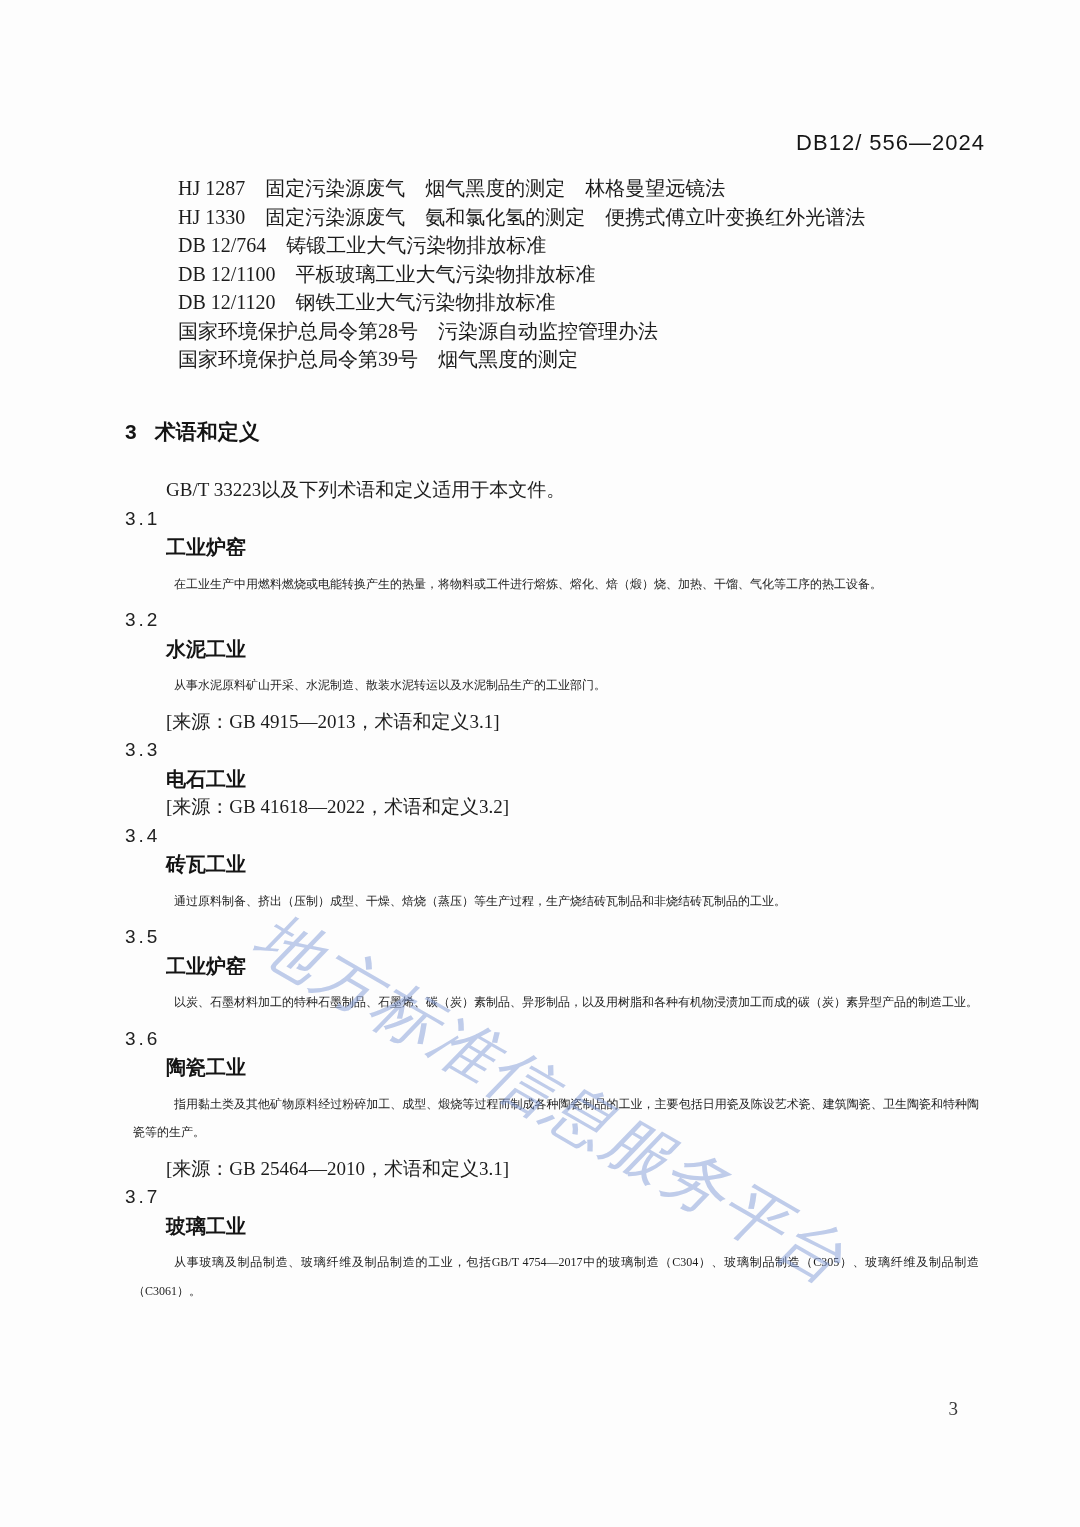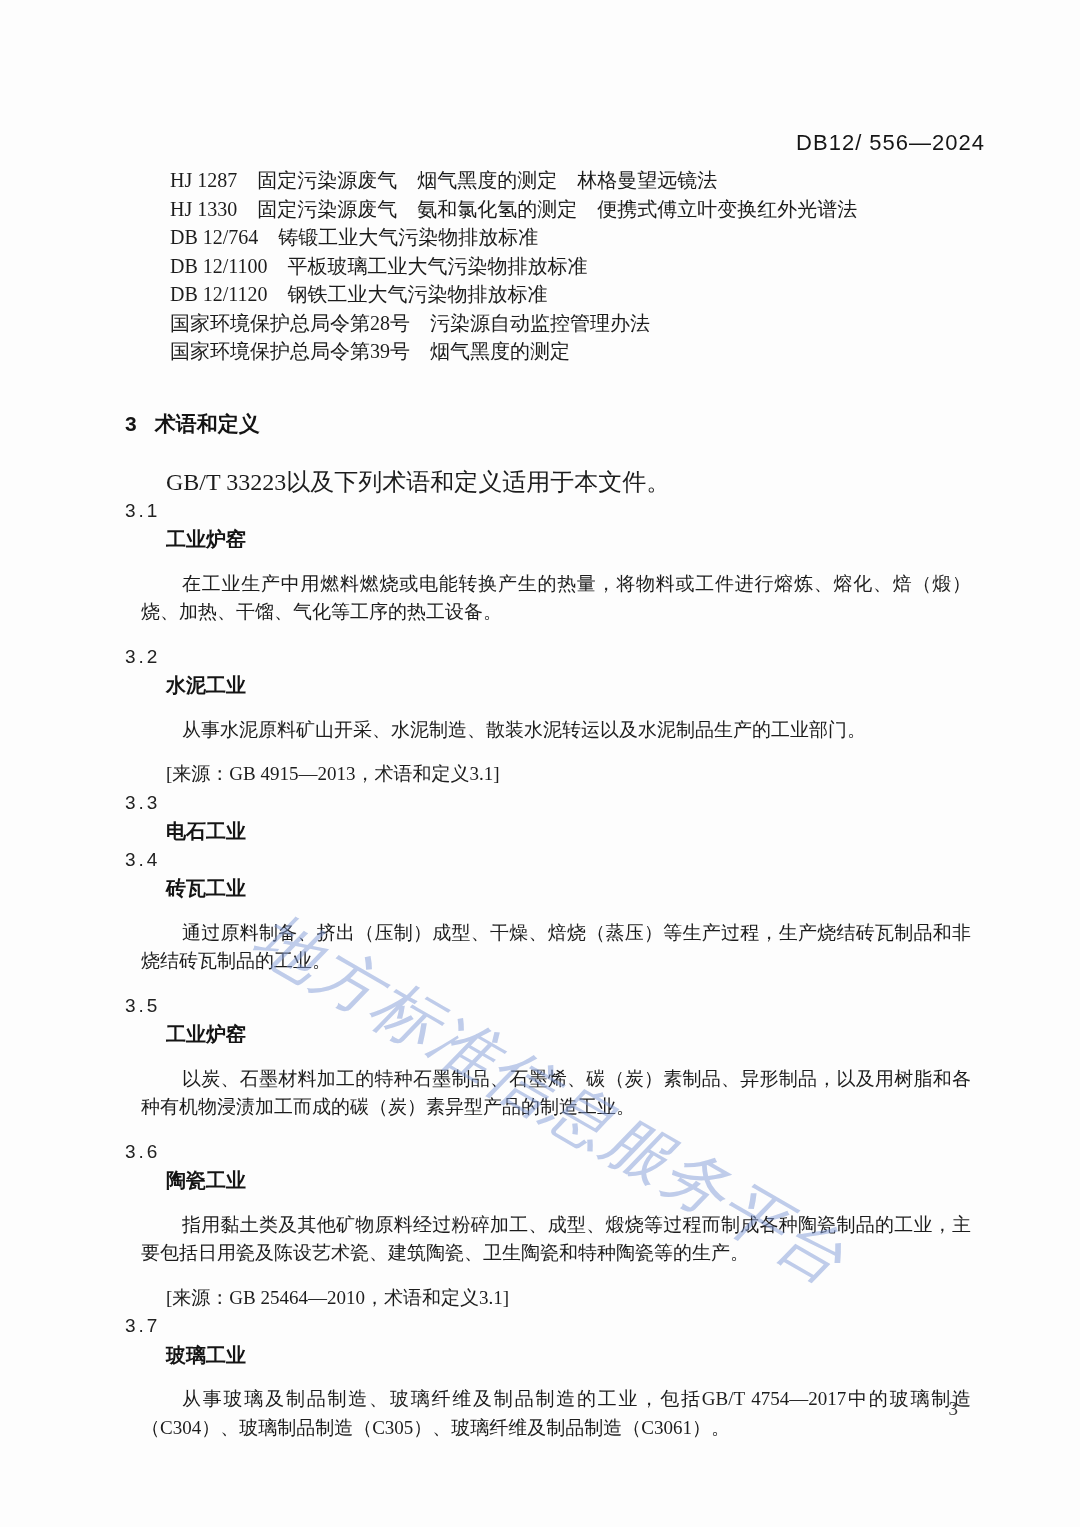--- a/index.html
+++ b/index.html
@@ -25,21 +25,21 @@
   }
 
   .content {
     position: absolute;
     left: 125px;
     top: 162px;
     width: 862px;
     z-index: 1;
   }
 
-  .references { list-style: none; margin: 4px; padding: 0; }
+  .references { list-style: none; margin: 12px; padding: 0; }
   .references li {
     padding-left: 41px;
     line-height: 28.5px;
     font-size: 20px;
     white-space: nowrap;
   }
 
   .section-heading {
     margin-top: 44px;
     line-height: 28.5px;
@@ -47,42 +47,42 @@
     font-weight: bold;
     font-size: 21px;
     color: #141414;
   }
   .section-heading .sec-num { margin-right: 18px; }
 
   .section-intro {
     margin: 30px 0 0 0;
     padding-left: 41px;
     line-height: 28.5px;
-    font-size: 24px;
+    font-size: 19px;
   }
 
   .term-block { margin: 0; }
   .term-number {
     line-height: 28.5px;
     font-family: "Liberation Sans", sans-serif;
     font-size: 19px;
     letter-spacing: 3px;
     color: #222;
   }
   .term-name {
     padding-left: 41px;
     line-height: 28.5px;
     font-family: "Liberation Sans", sans-serif;
     font-weight: bold;
     font-size: 20px;
     color: #141414;
   }
   .term-def {
-    margin: 16px;
-    font-size: 19px;
+    margin: 8px;
+    font-size: 12px;
     line-height: 28.5px;
     text-align: justify;
     text-indent: 41px;
   }
   .term-source {
     padding-left: 41px;
     line-height: 28.5px;
     font-size: 19px;
   }
 
@@ -152,20 +152,21 @@
   <div class="term-block">
     <div class="term-number">3.2</div>
     <div class="term-name">水泥工业</div>
     <p class="term-def">从事水泥原料矿山开采、水泥制造、散装水泥转运以及水泥制品生产的工业部门。</p>
     <div class="term-source">[来源：GB 4915—2013，术语和定义3.1]</div>
   </div>
 
   <div class="term-block">
     <div class="term-number">3.3</div>
     <div class="term-name">电石工业</div>
+    <div class="term-source">[来源：GB 41618—2022，术语和定义3.2]</div>
   </div>
 
   <div class="term-block">
     <div class="term-number">3.4</div>
     <div class="term-name">砖瓦工业</div>
     <p class="term-def">通过原料制备、挤出（压制）成型、干燥、焙烧（蒸压）等生产过程，生产烧结砖瓦制品和非烧结砖瓦制品的工业。</p>
   </div>
 
   <div class="term-block">
     <div class="term-number">3.5</div>

